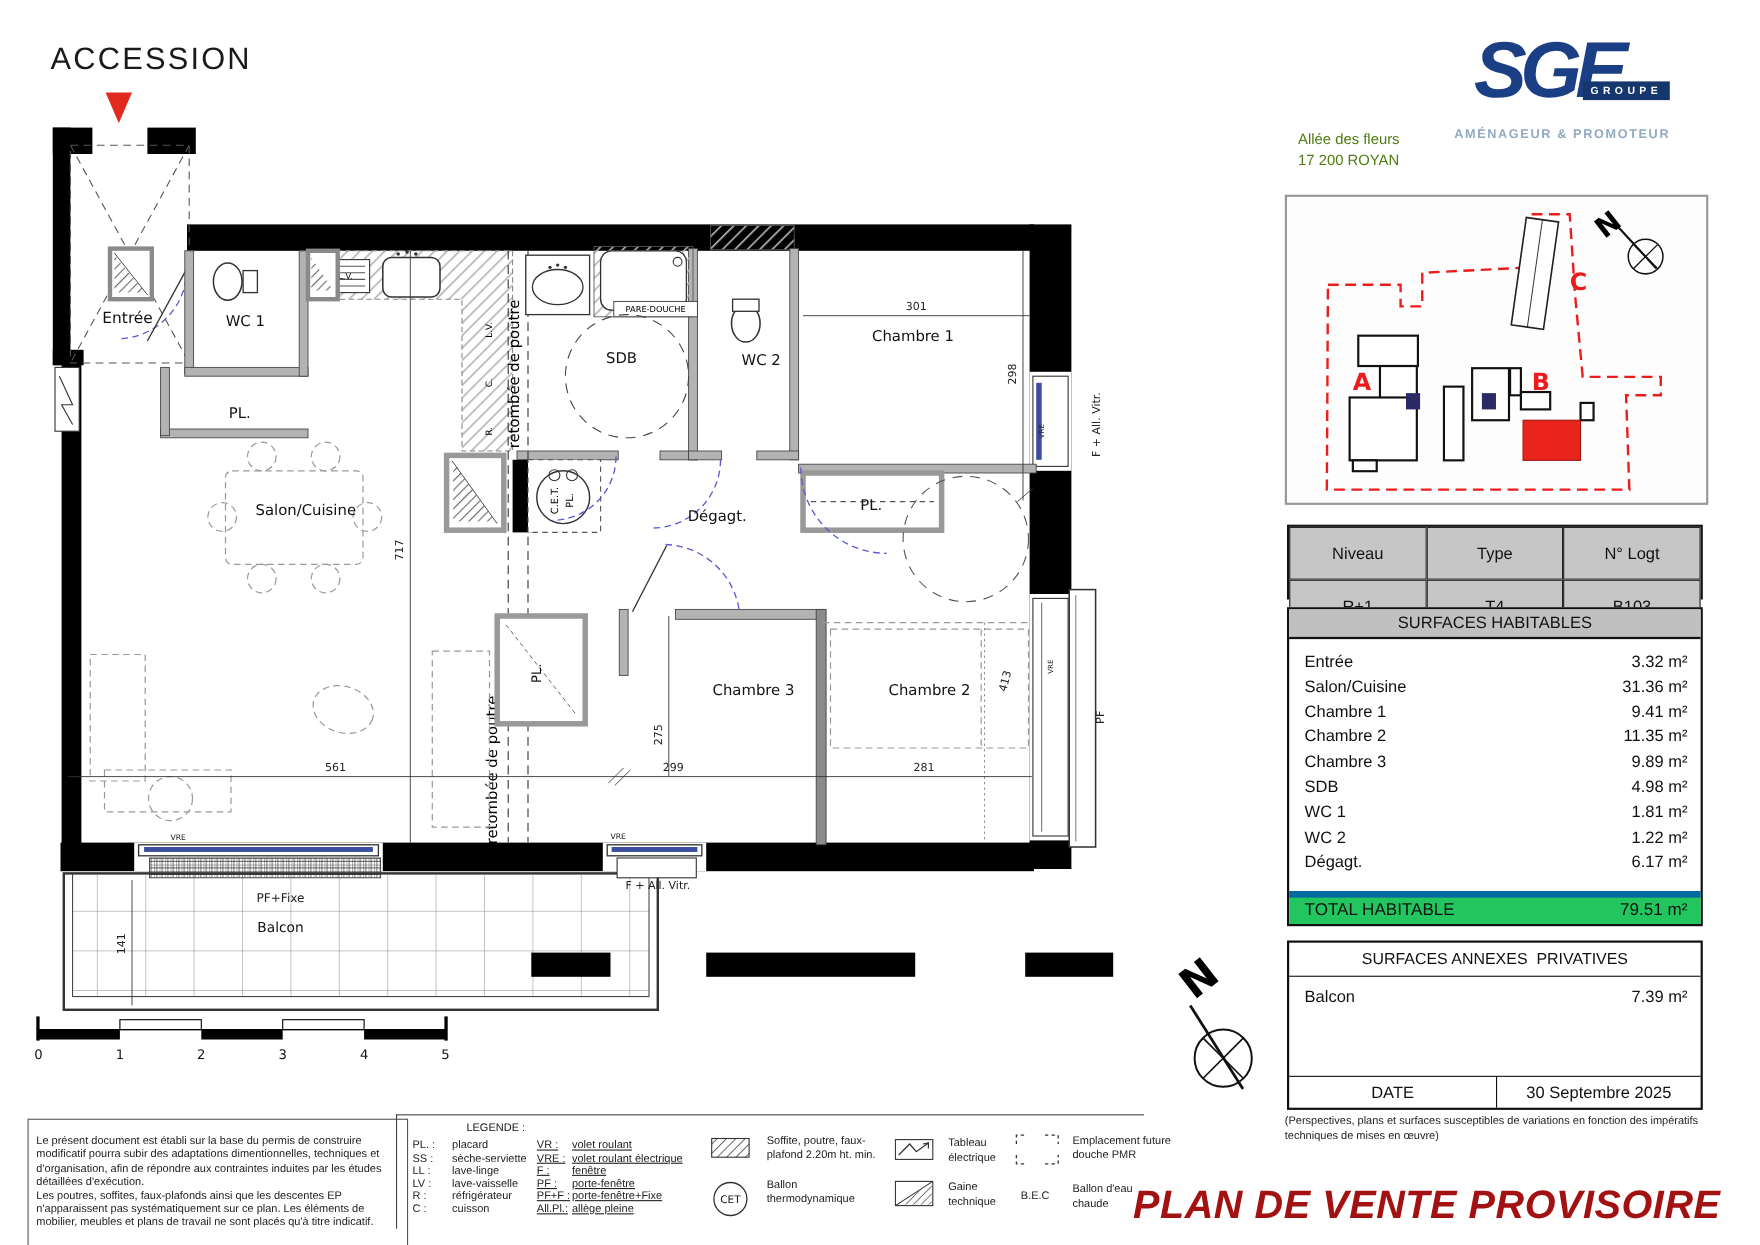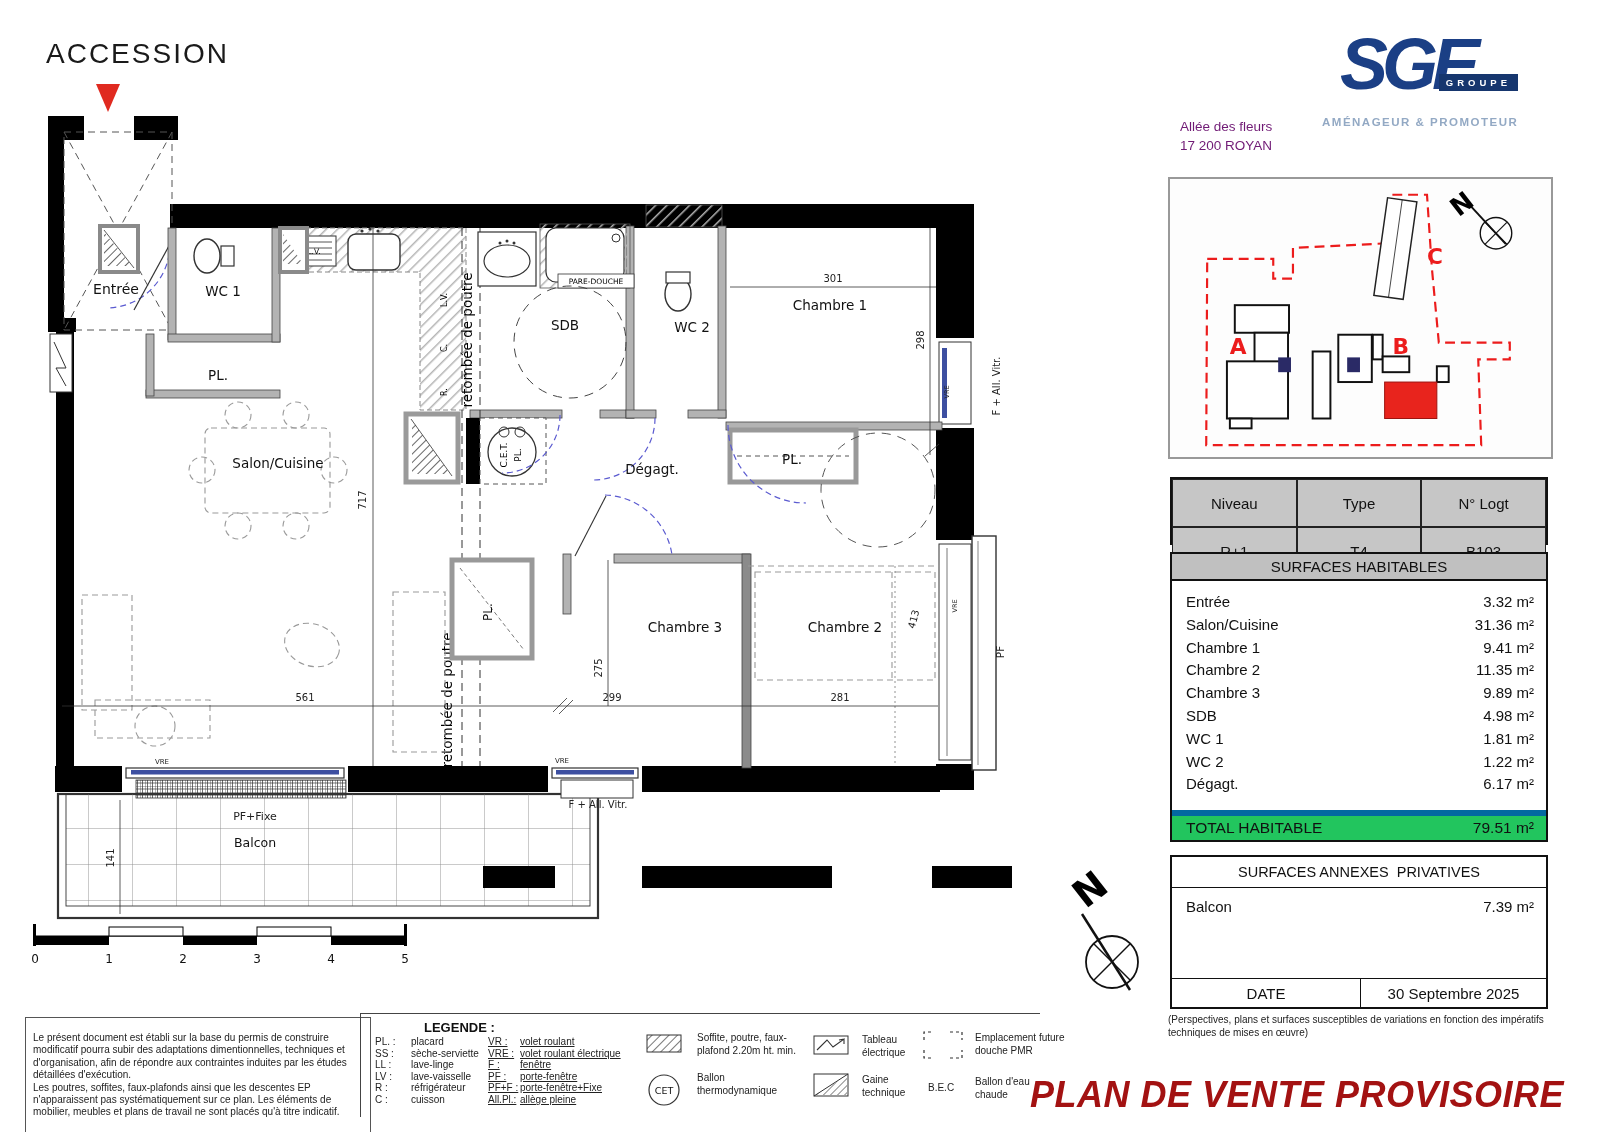--- a/index.html
+++ b/index.html
@@ -1,20 +1,20 @@
 <!DOCTYPE html>
 <html><head>
 <meta charset="utf-8">
 <style>
   html,body{margin:0;padding:0;background:#fff;}
   .page{position:relative;width:1600px;height:1132px;background:#fff;overflow:hidden;
         font-family:"Liberation Sans",sans-serif;color:#111;border-radius:25px;}
   .abs{position:absolute;}
   .accession{left:46px;top:38px;font-size:28px;letter-spacing:2px;color:#1a1a1a;}
-  .address{left:1180px;top:118px;font-size:13.5px;line-height:1.4;color:#701a75;}
+  .address{left:1180px;top:118px;font-size:13.5px;line-height:1.4;color:#4d7c0f;}
   
   .logo{left:1322px;top:42px;width:200px;height:110px;text-align:right;}
   .logo-brand{position:absolute;left:18px;top:-14px;font-size:72px;font-weight:bold;font-style:italic;
               color:#1b3f85;letter-spacing:-6px;line-height:1;}
   .logo-badge{position:absolute;right:4px;top:32px;background:#16366e;color:#fff;font-size:9.5px;
               font-weight:bold;letter-spacing:4px;padding:3px 7px;}
   .logo-tagline{position:absolute;left:0px;top:74px;color:#93a9c4;font-size:11.5px;font-weight:bold;
               letter-spacing:1.5px;white-space:nowrap;}
   
   .siteplan{left:1168px;top:177px;width:381px;height:278px;border:2px solid #999;background:#fdfdfd;}
@@ -35,21 +35,21 @@
   .date-row{display:flex;border-top:1.5px solid #111;height:28px;}
   .date-cell{display:flex;align-items:center;justify-content:center;font-size:15px;}
   .note{left:1168px;top:1014px;width:380px;font-size:10px;line-height:1.25;color:#222;}
   .stamp{left:1030px;top:1074px;width:500px;text-align:right;font-size:36px;font-weight:bold;
          font-style:italic;color:#a31212;letter-spacing:0.5px;white-space:nowrap;}
   
   .disclaimer{left:25px;top:1017px;width:330px;height:90px;border:1px solid #555;padding:14px 7px;
               font-size:10px;line-height:1.24;color:#222;box-sizing:content-box;}
   .legend-topline{left:360px;top:1013px;width:680px;height:0;border-top:1px solid #444;}
   .legend-vline{left:360px;top:1013px;width:0;height:104px;border-left:1px solid #444;}
-  .legend-title{left:396px;top:1020px;font-size:13px;font-weight:bold;padding-left:28px;}
+  .legend-title{left:396px;top:1020px;font-size:10px;font-weight:normal;padding-left:28px;}
   .lg-col{font-size:10px;line-height:11.6px;color:#222;}
   .lg-row{display:flex;}
   .lg-abbr{display:inline-block;}
   .lg-label{display:inline-block;}
   .lg-symlabel{font-size:10px;line-height:1.25;color:#222;}
   svg text{font-family:"DejaVu Sans",sans-serif;}
 </style>
 </head>
 <body>
 

